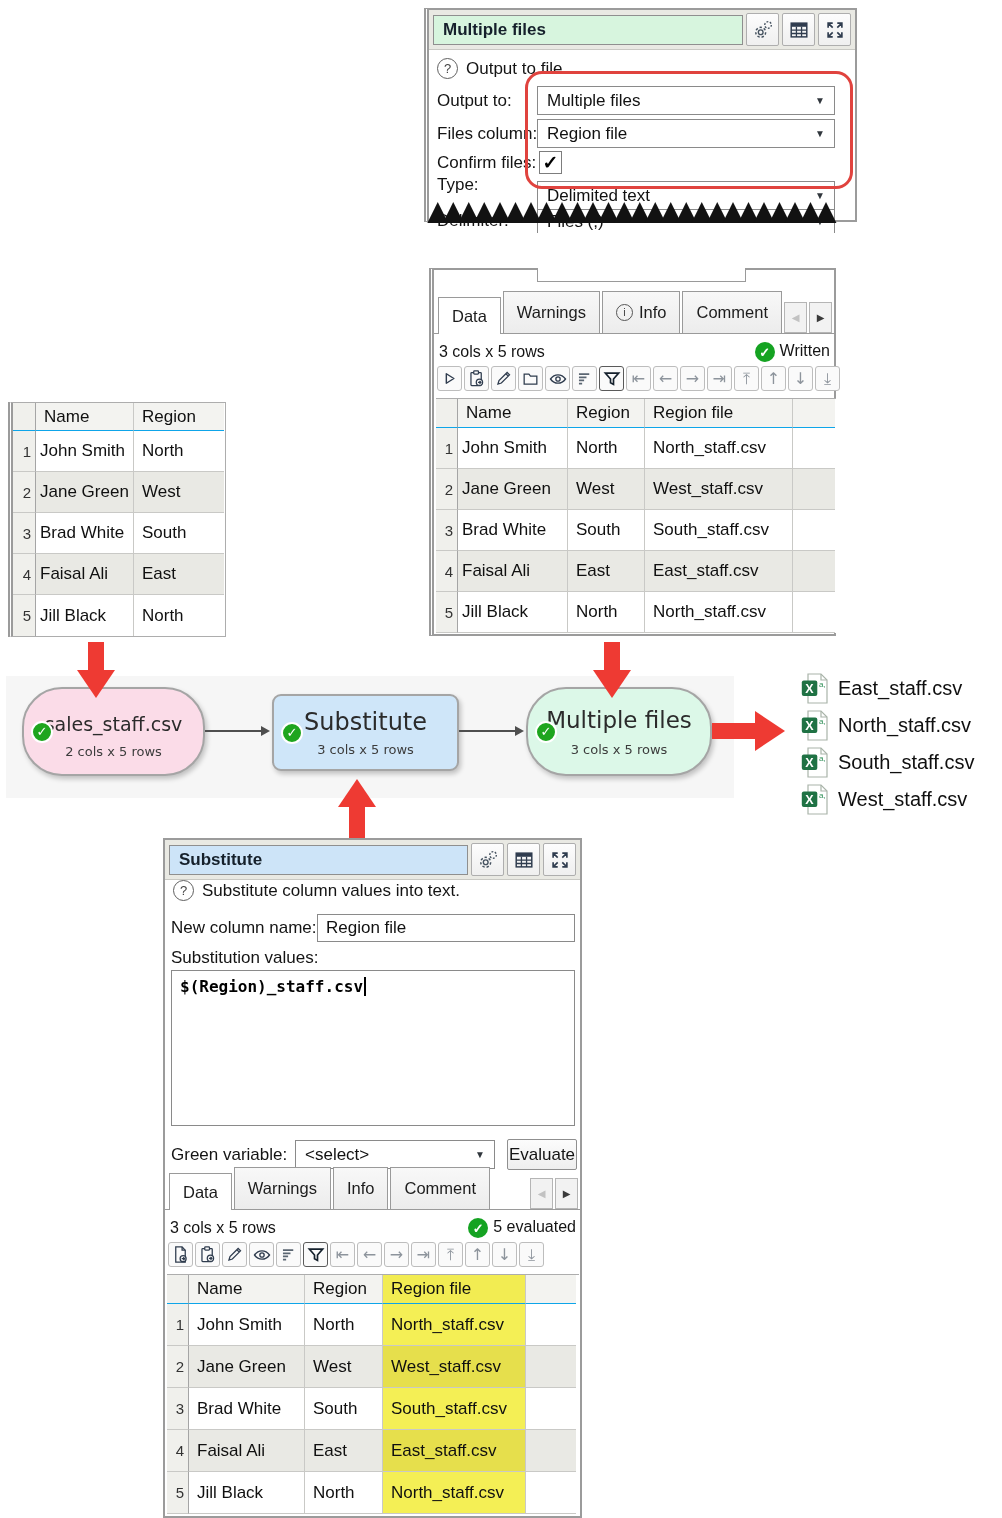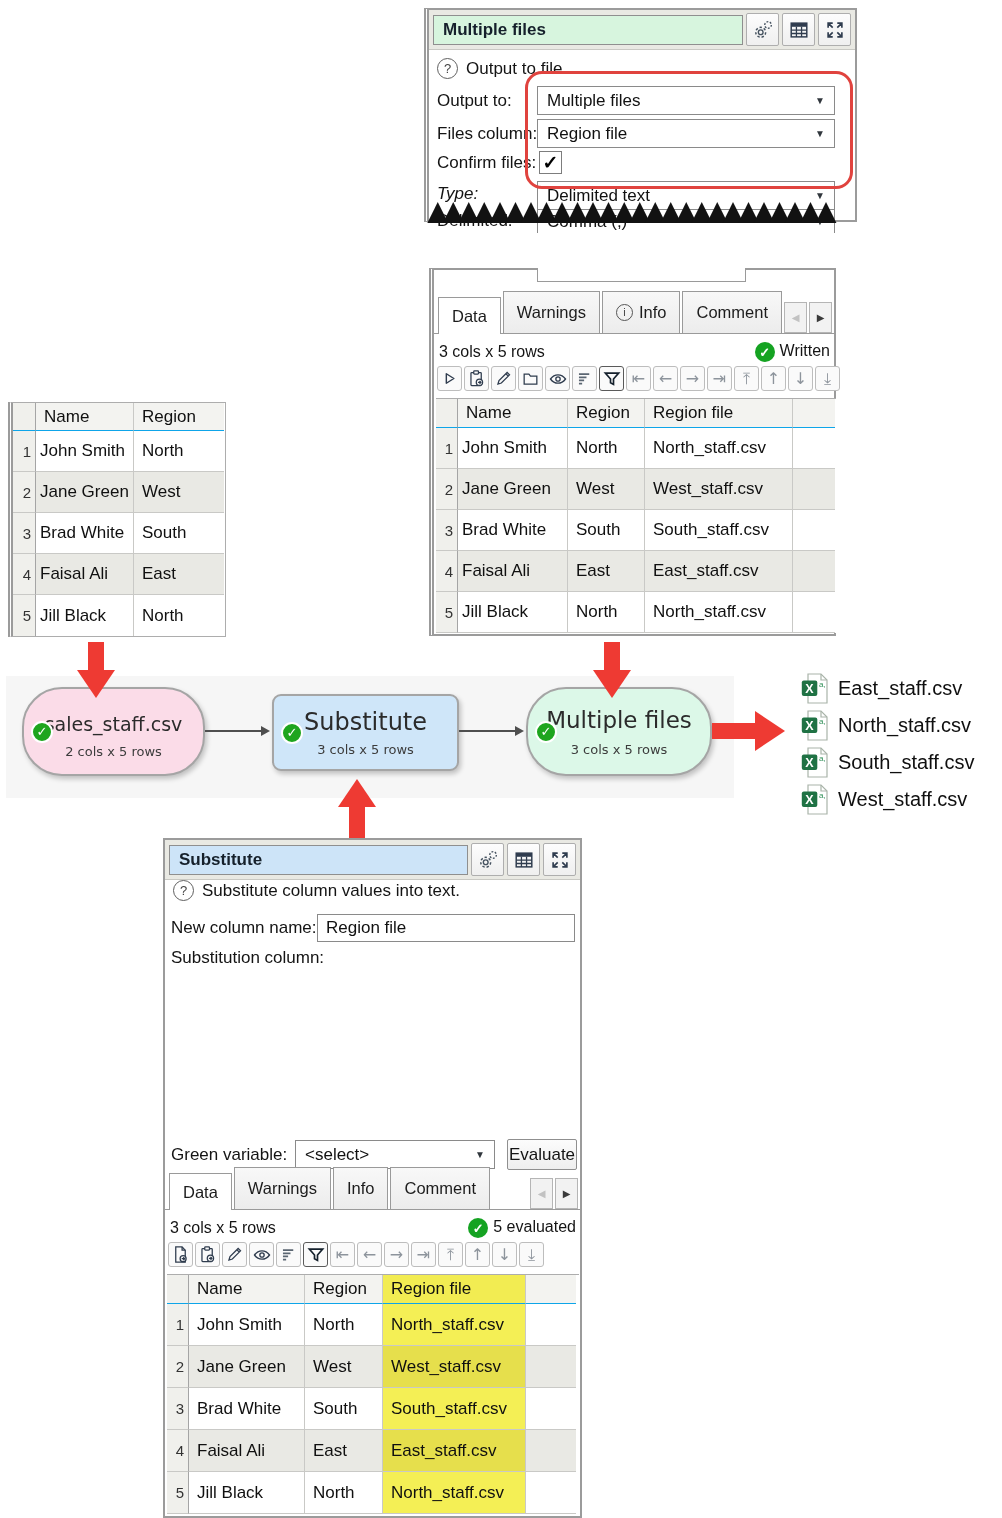--- a/index.html
+++ b/index.html
@@ -145,32 +145,32 @@
       <span class="flabel">Files column:</span>
     </div>
     <div class="select" style="left:108px;top:109px;width:298px;">
       <span>Region file</span>
       <span class="dd">▼</span>
     </div>
     <div class="frow" style="left:8px;top:140px;height:25px;">
       <span class="flabel">Confirm files:</span>
     </div>
     <div class="checkbox checked" style="left:110px;top:141px;"></div>
-    <div class="frow" style="left:8px;top:169px;height:29px;font-style:italic;">
+    <div class="frow" style="left:8px;top:160px;height:29px;">
       <span class="flabel">Type:</span>
     </div>
     <div class="select" style="left:108px;top:171px;width:298px;">
       <span>Delimited text</span>
       <span class="dd">▼</span>
     </div>
     <div class="frow" style="left:8px;top:199px;height:24px;">
-      <span class="flabel">Delimited:</span>
+      <span class="flabel">Delimiter:</span>
     </div>
     <div class="select" style="left:108px;top:199px;width:298px;height:24px;border-bottom:none;">
-      <span>Comma (,)</span>
+      <span>Files (,)</span>
       <span class="dd">▼</span>
     </div>
     <div class="red-ring" style="left:96px;top:61px;width:322px;height:112px;"></div>
     <div class="teeth"></div>
   </section>
 
   <section class="dtable" style="left:8px;top:402px;width:218px;border-left:5px double #9b9b9b;">
     <div class="trow">
       <div class="cell hcell num" style="width:23px;height:28px;"></div>
       <div class="cell hcell" style="width:98px;height:28px;">Name</div>
@@ -465,21 +465,24 @@
       <span class="q-icon"></span>
       <span>Substitute column values into text.</span>
     </div>
     <div class="frow" style="left:6px;top:74px;height:28px;">
       <span class="flabel">New column name:</span>
     </div>
     <div class="inputbox" style="left:152px;top:74px;width:258px;">
       <span>Region file</span>
     </div>
     <div class="frow" style="left:6px;top:106px;height:24px;">
-      <span class="flabel">Substitution column:</span>
+      <span class="flabel">Substitution values:</span>
+    </div>
+    <div class="script-box" style="left:6px;top:130px;width:404px;height:156px;">
+      <span>$(Region)_staff.csv</span><span class="caret"></span>
     </div>
     <div class="frow" style="left:6px;top:300px;height:29px;">
       <span class="flabel">Green variable:</span>
     </div>
     <div class="select" style="left:130px;top:300px;width:200px;">
       <span>&lt;select&gt;</span>
       <span class="dd">▼</span>
     </div>
     <div class="btn" style="left:342px;top:299px;width:70px;height:31px;">Evaluate</div>
     <div class="tabbar" style="top:332px;height:38px;">

